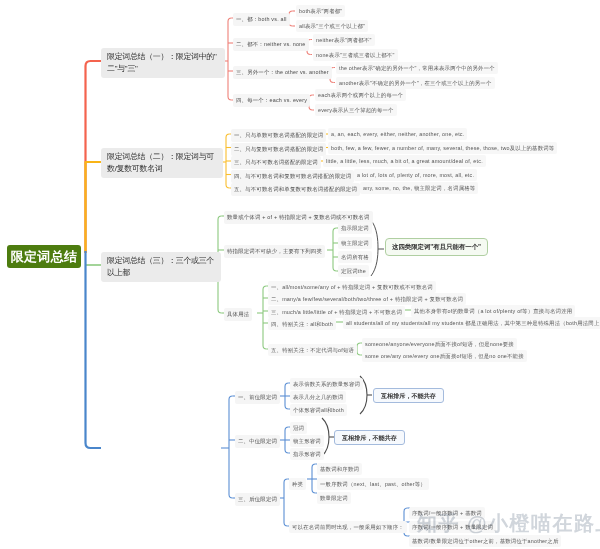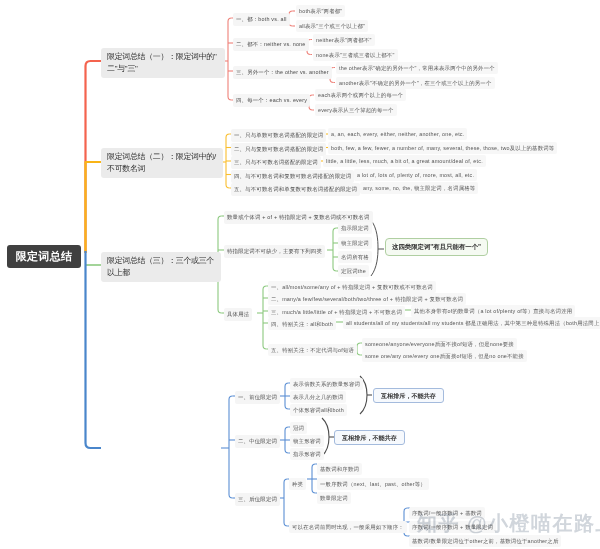--- a/index.html
+++ b/index.html
@@ -1,21 +1,21 @@
 <!DOCTYPE html>
 <html><head>
 <meta charset="utf-8">
 <style>
   html,body{margin:0;padding:0;background:#ffffff;}
   #root{position:relative;width:600px;height:549px;overflow:hidden;background:#fff;
         font-family:"Liberation Sans",sans-serif;}
   svg.lines{position:absolute;left:0;top:0;width:600px;height:549px;}
   .node{position:absolute;box-sizing:border-box;}
-  .rootbox{background:#404040;color:#fff;font-weight:bold;border-radius:3px;
-           display:flex;align-items:center;justify-content:center;font-size:11px;
+  .rootbox{background:#4d7c0f;color:#fff;font-weight:bold;border-radius:3px;
+           display:flex;align-items:center;justify-content:center;font-size:13px;
            letter-spacing:0.3px;}
   .l1{background:#EBEBEB;color:#2e2e2e;border-radius:3px;font-size:7.9px;letter-spacing:-0.25px;
       line-height:12px;padding:3px 6px;line-break:anywhere;overflow-wrap:anywhere;}
   .l2{background:#F5F5F5;color:#4a4a4a;border-radius:2px;font-size:5.4px;letter-spacing:0.2px;
       line-height:9px;padding:2px 3px;white-space:nowrap;}
   .l3{background:#F7F7F7;color:#565656;border-radius:2px;font-size:5.4px;letter-spacing:0.2px;
       line-height:8px;padding:2px 3px;white-space:nowrap;}
   .callout{position:absolute;border:1px solid;border-radius:4px;font-size:6.4px;
            font-weight:bold;padding:3px 6px;white-space:nowrap;box-sizing:border-box;line-height:10px;}
   .callout.sm{font-size:6.1px;padding:2px 7px;line-height:9px;border-radius:3px;}
@@ -136,21 +136,21 @@
   <div class="node l2" style="left:233px;top:38px">二、都不：neither vs. none</div>
   <div class="node l3" style="left:313px;top:33.5px">neither表示"两者都不"</div>
   <div class="node l3" style="left:313px;top:48.5px">none表示"三者或三者以上都不"</div>
   <div class="node l2" style="left:233px;top:66px">三、另外一个：the other vs. another</div>
   <div class="node l3" style="left:336px;top:61.5px">the other表示"确定的另外一个"，常用来表示两个中的另外一个</div>
   <div class="node l3" style="left:336px;top:76.5px">another表示"不确定的另外一个"，在三个或三个以上的另一个</div>
   <div class="node l2" style="left:233px;top:94px">四、每一个：each vs. every</div>
   <div class="node l3" style="left:315px;top:89px">each表示两个或两个以上的每一个</div>
   <div class="node l3" style="left:315px;top:104px">every表示从三个算起的每一个</div>
 
-  <div class="node l1" style="left:101px;top:148px;width:122px">限定词总结（二）：限定词中的/不可数名词</div>
+  <div class="node l1" style="left:101px;top:148px;width:122px">限定词总结（二）：限定词与可数/复数可数名词</div>
   <div class="node l2" style="left:231px;top:129px">一、只与单数可数名词搭配的限定词</div>
   <div class="node l3" style="left:328px;top:128px">a, an, each, every, either, neither, another, one, etc.</div>
   <div class="node l2" style="left:231px;top:143px">二、只与复数可数名词搭配的限定词</div>
   <div class="node l3" style="left:328px;top:141.5px">both, few, a few, fewer, a number of, many, several, these, those, two及以上的基数词等</div>
   <div class="node l2" style="left:231px;top:156px">三、只与不可数名词搭配的限定词</div>
   <div class="node l3" style="left:323px;top:155px">little, a little, less, much, a bit of, a great amount/deal of, etc.</div>
   <div class="node l2" style="left:231px;top:170px">四、与不可数名词和复数可数名词搭配的限定词</div>
   <div class="node l3" style="left:354px;top:168.5px">a lot of, lots of, plenty of, more, most, all, etc.</div>
   <div class="node l2" style="left:231px;top:183px">五、与不可数名词和单复数可数名词搭配的限定词</div>
   <div class="node l3" style="left:360px;top:182px">any, some, no, the, 物主限定词，名词属格等</div>

